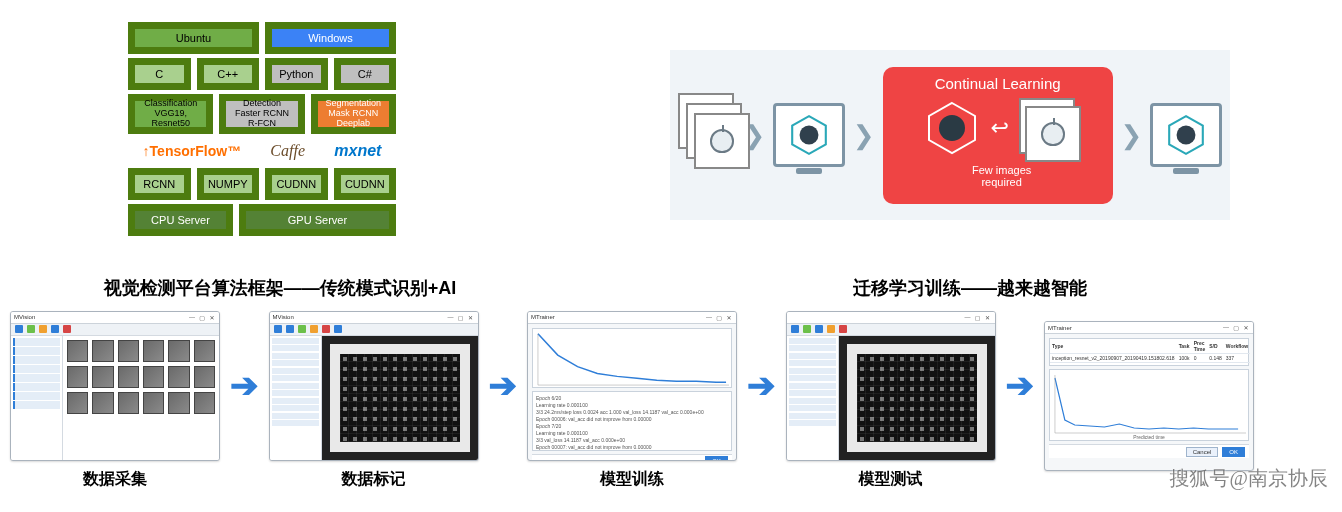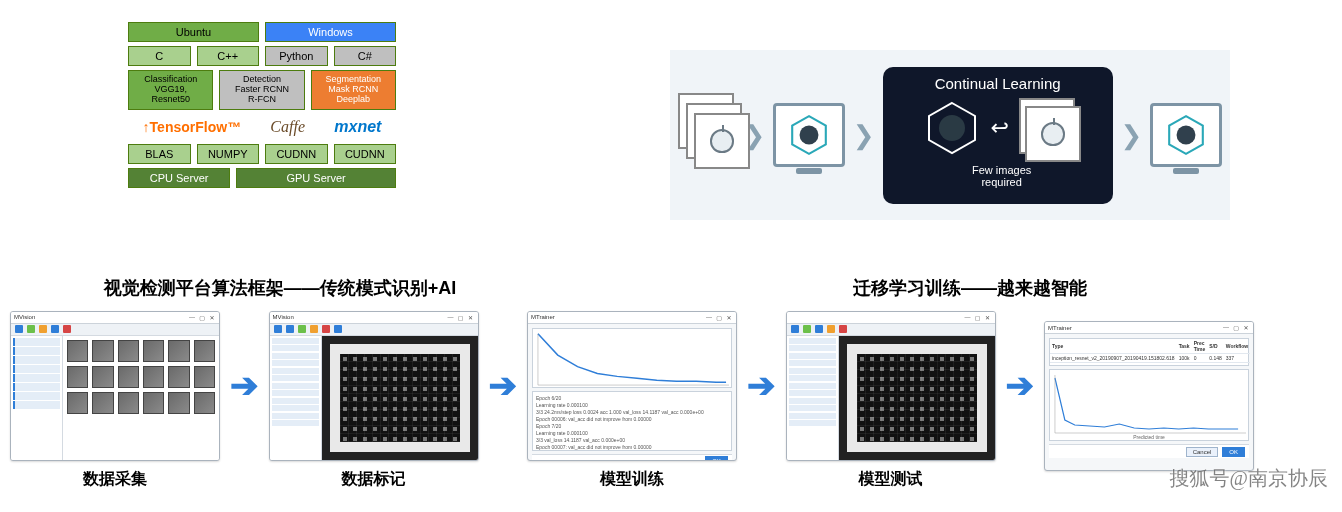--- a/index.html
+++ b/index.html
@@ -14,21 +14,21 @@
   
   .stack {
     position: absolute;
     left: 128px; top: 22px;
     width: 268px;
     display: flex; flex-direction: column; gap: 4px;
   }
   .row { display: flex; gap: 6px; }
   .cell {
     flex: 1;
-    border: 1px solid #4d7c0f;
+    border: 7px solid #4d7c0f;
     font-size: 11px;
     text-align: center;
     padding: 3px 2px;
     display: flex; align-items: center; justify-content: center;
     line-height: 1.1;
   }
   .green { background: #70ad47; color: #000; }
   .lgreen { background: #a9d08e; color: #000; }
   .blue  { background: #3b82f6; color: #fff; }
   .gray  { background: #bfbfbf; color: #000; }
@@ -77,21 +77,21 @@
   .monitor::after{
     content:""; position:absolute; bottom:-10px; left:50%; transform:translateX(-50%);
     width: 26px; height: 6px; background:#7d94a5; border-radius:2px;
   }
   .hex {
     width: 42px; height: 42px; position: relative;
     background: none;
   }
   .hex svg { width: 100%; height: 100%; }
   .cl-box {
-    background: #0f172a; color:#fff; border-radius: 10px;
+    background: #ef4444; color:#fff; border-radius: 10px;
     padding: 8px 10px 16px 10px;
     display:flex; flex-direction:column; align-items:center; gap:6px;
     min-width: 230px;
   }
   .cl-title { font-size: 15px; font-weight: 500; }
   .cl-row { display:flex; align-items:center; gap:10px; }
   .brainhex { position: relative; width:56px; height:56px; }
   .cl-sub { font-size: 11px; text-align:center;margin-left:8px; }
 
   
@@ -193,21 +193,21 @@
     <div class="cell orange tall" style="white-space:pre-line">Segmentation
 Mask RCNN
 Deeplab</div>
   </div>
   <div class="logos">
     <span class="tf">↑<span>TensorFlow</span>™</span>
     <span class="caffe">Caffe</span>
     <span class="mxnet">mxnet</span>
   </div>
   <div class="row">
-    <div class="cell lgreen">BLAS</div>
+    <div class="cell lgreen">RCNN</div>
     <div class="cell lgreen">NUMPY</div>
     <div class="cell lgreen">CUDNN</div>
     <div class="cell lgreen">CUDNN</div>
   </div>
   <div class="row">
     <div class="cell dgreen">CPU Server</div>
     <div class="cell dgreen" style="flex:1.6">GPU Server</div>
   </div>
 </div>
 

